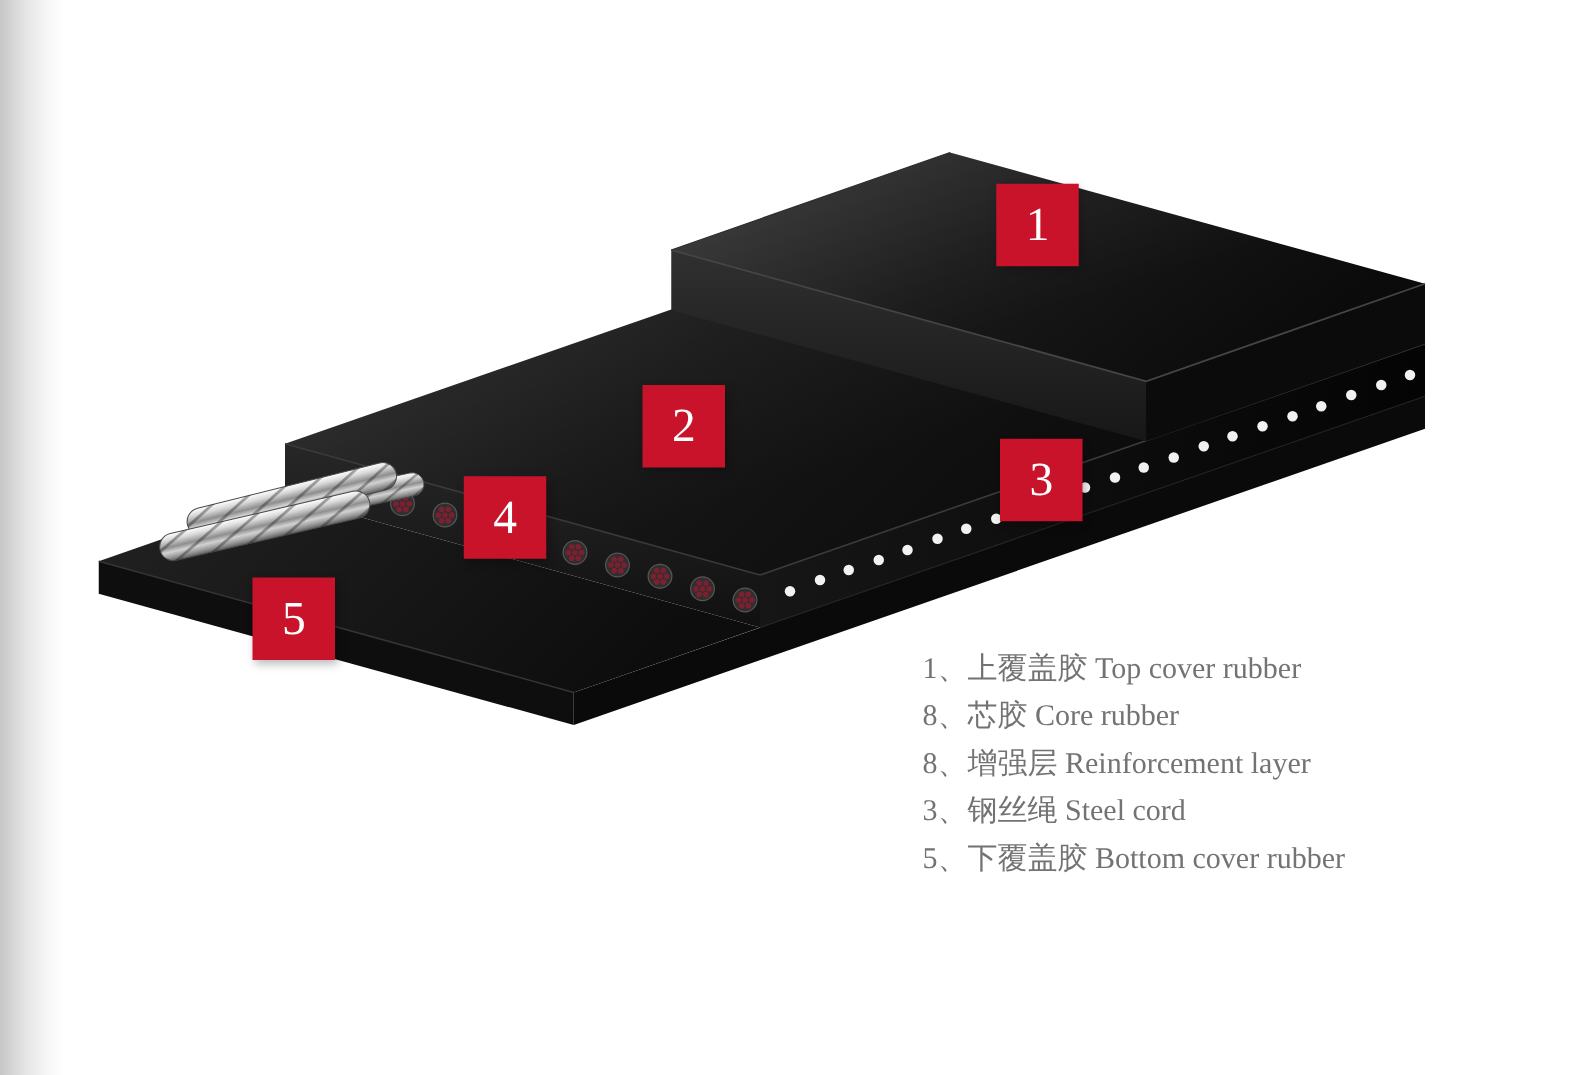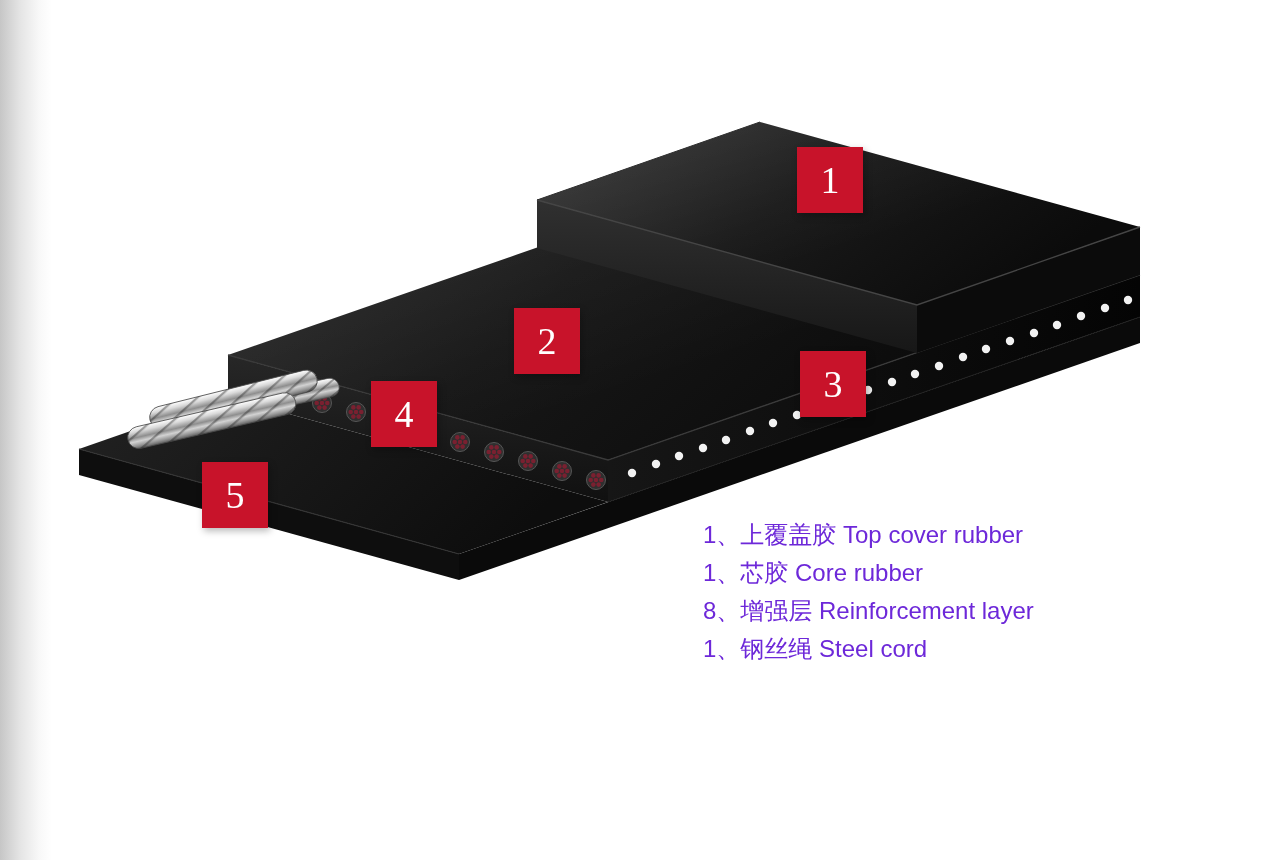--- a/index.html
+++ b/index.html
@@ -23,22 +23,22 @@
     font-family:"Liberation Serif",serif;
     font-size:38px;font-weight:400;
     box-shadow:2px 3px 7px rgba(0,0,0,0.28);
   }
   .m1{left:797px;top:147px;}
   .m2{left:514px;top:308px;}
   .m3{left:800px;top:351px;}
   .m4{left:371px;top:381px;}
   .m5{left:202px;top:462px;}
   .legend{
-    position:absolute;left:703px;top:516px;
-    font-size:24px;color:#6d28d9;
+    position:absolute;left:738px;top:516px;
+    font-size:24px;color:#737373;font-family:Liberation Serif, serif;
   }
   .legend-item{line-height:38px;white-space:nowrap;}
 </style>
 </head>
 <body>
 
 <div class="page">
 
   <div class="edge-shade"></div>
 
@@ -181,18 +181,19 @@
   </div>
   <div class="marker m4">
     <span>4</span>
   </div>
   <div class="marker m5">
     <span>5</span>
   </div>
 
   <div class="legend">
     <div class="legend-item">1、上覆盖胶 Top cover rubber</div>
-    <div class="legend-item">1、芯胶 Core rubber</div>
+    <div class="legend-item">8、芯胶 Core rubber</div>
     <div class="legend-item">8、增强层 Reinforcement layer</div>
-    <div class="legend-item">1、钢丝绳 Steel cord</div>
+    <div class="legend-item">3、钢丝绳 Steel cord</div>
+    <div class="legend-item">5、下覆盖胶 Bottom cover rubber</div>
   </div>
 
 </div>
 
 </body></html>

